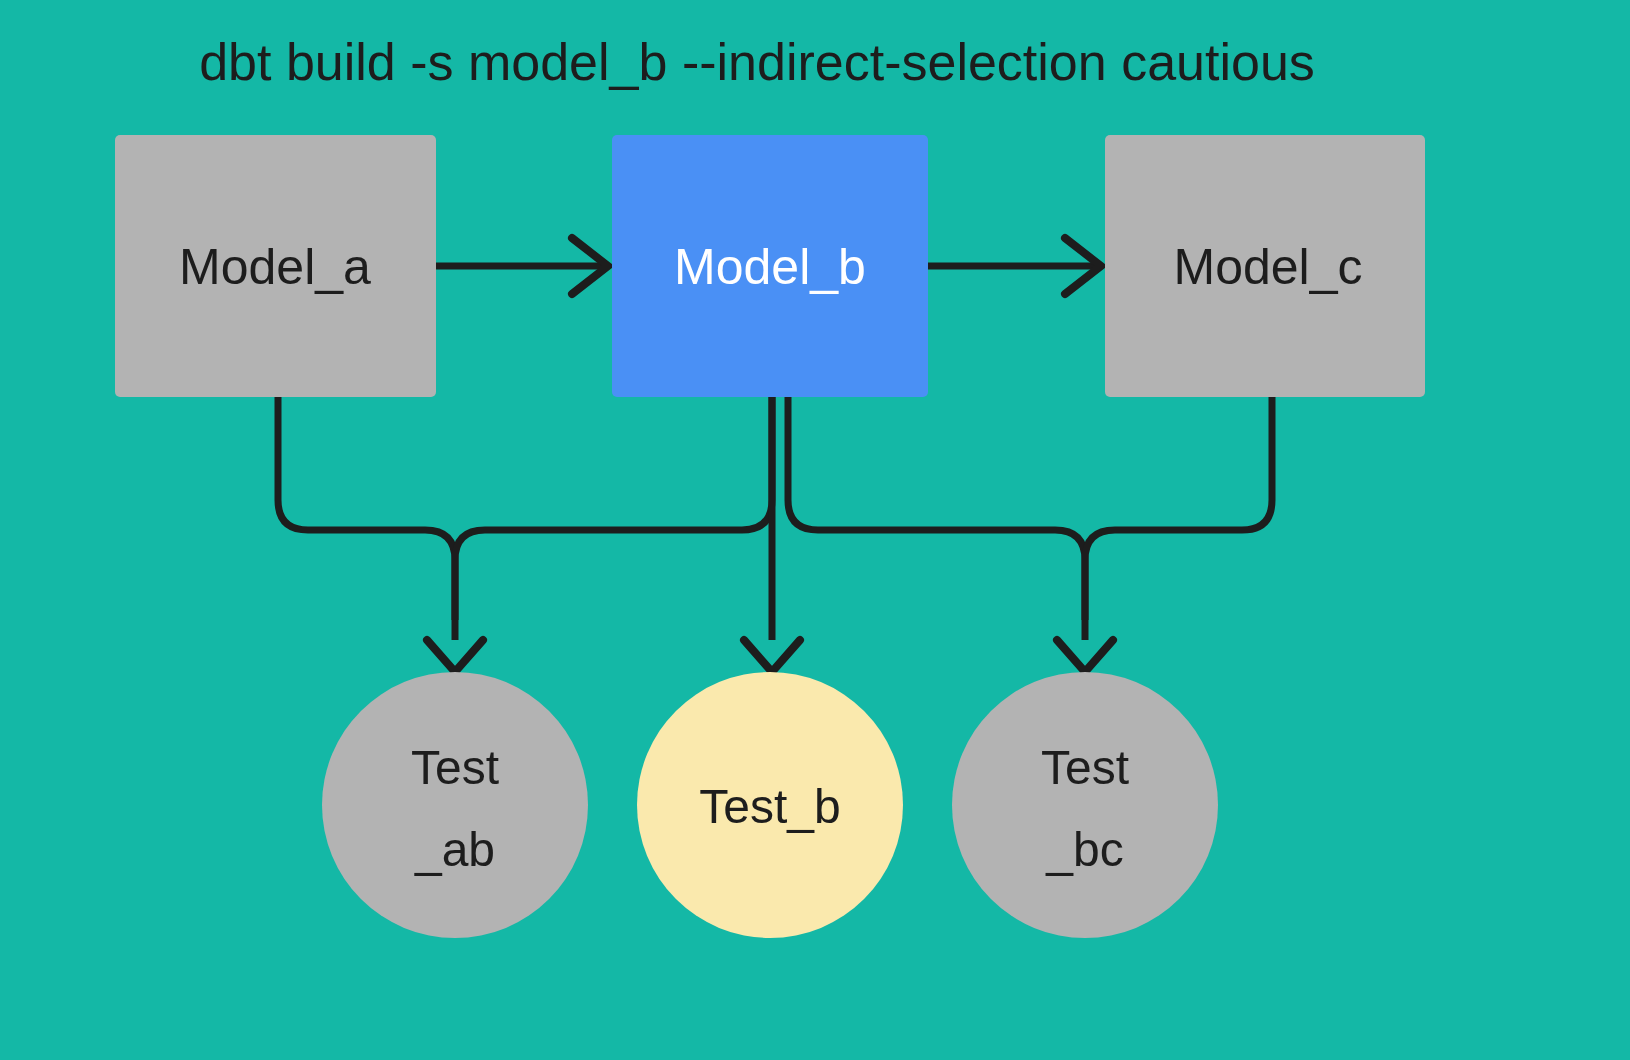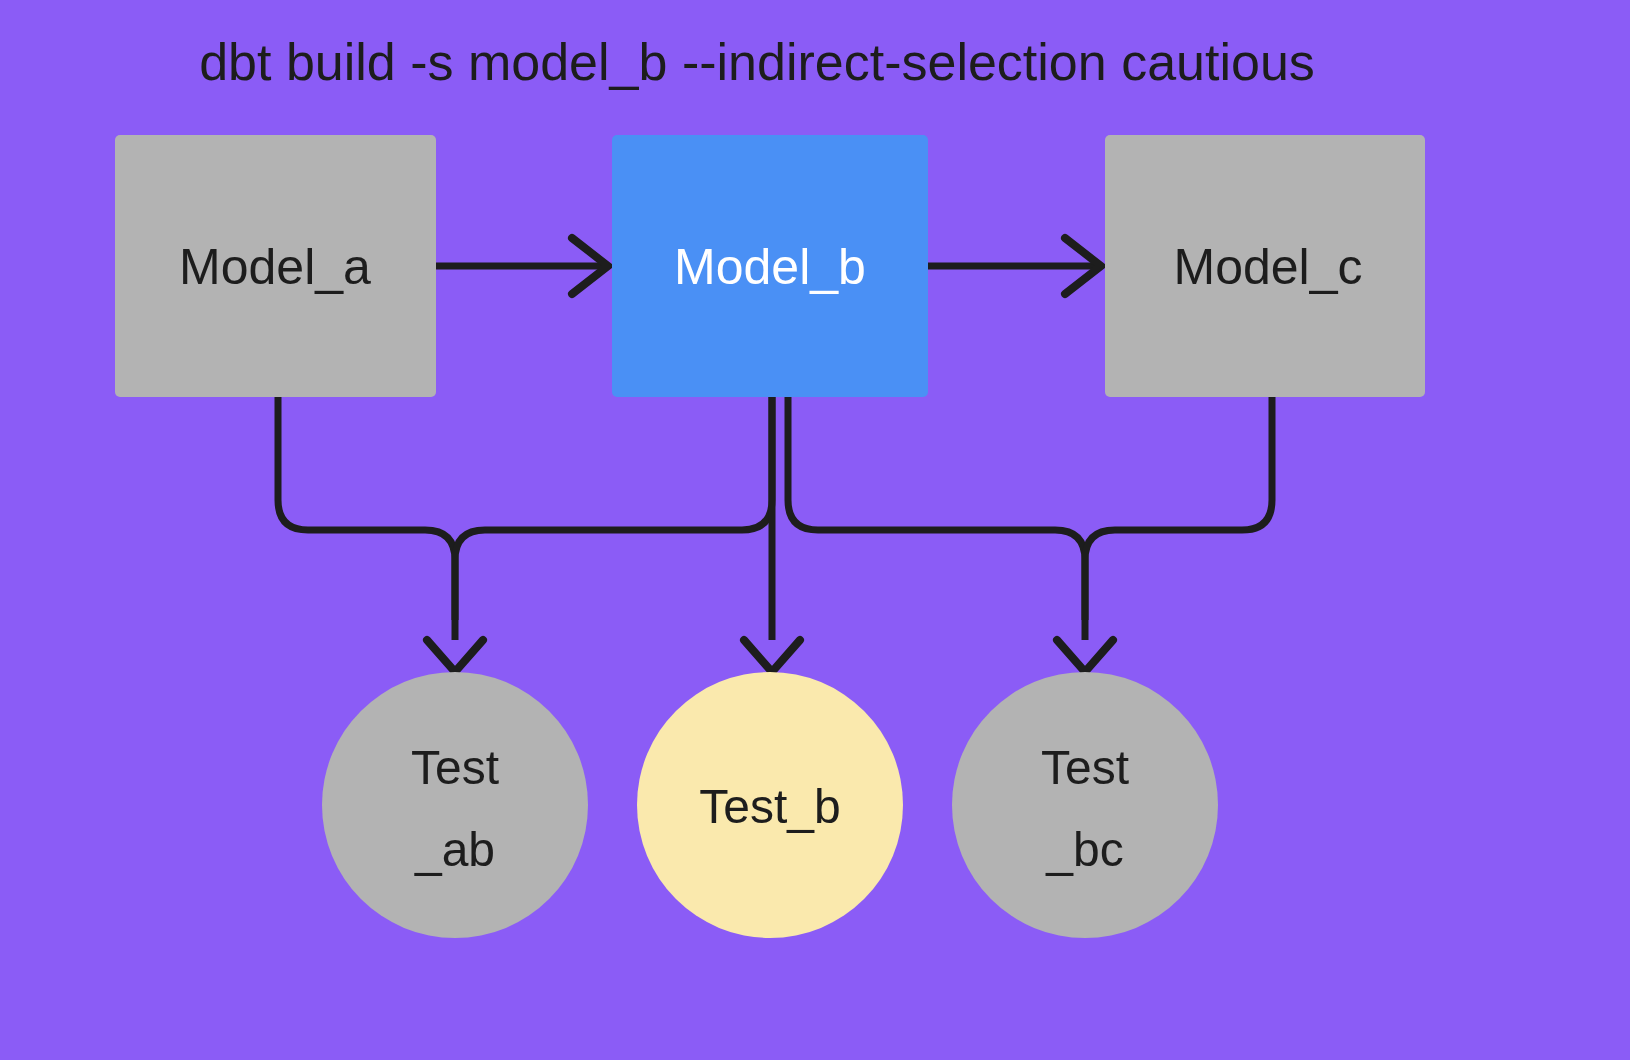--- a/index.html
+++ b/index.html
@@ -8,21 +8,21 @@
     padding: 0;
     background: #ffffff;
   }
   body {
     font-family: "Liberation Sans", sans-serif;
   }
   #canvas {
     position: relative;
     width: 1630px;
     height: 1060px;
-    background: #8b5cf6;
+    background: #14b8a6;
     overflow: hidden;
   }
   #diagram-svg {
     position: absolute;
     top: 0;
     left: 0;
     width: 1630px;
     height: 1060px;
   }
   .node-label {

